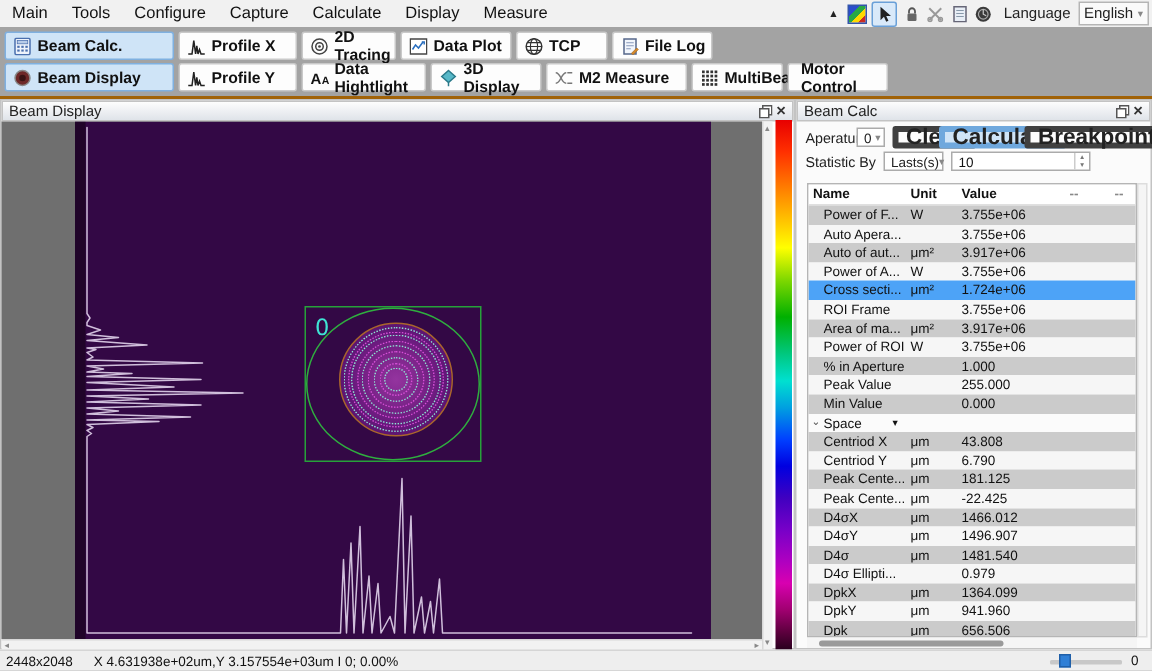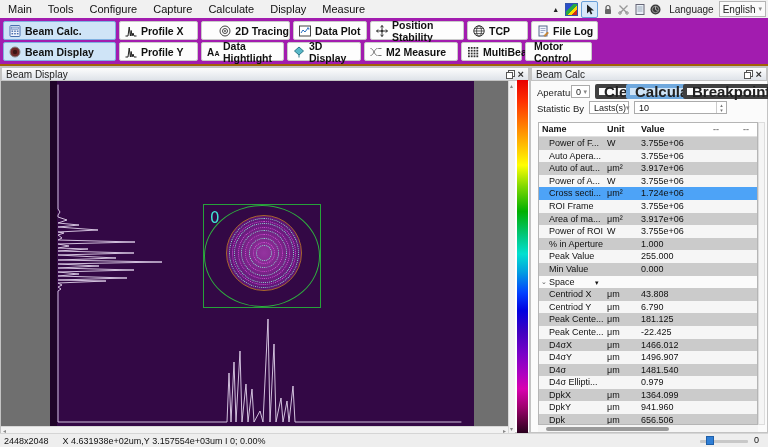--- a/index.html
+++ b/index.html
@@ -10,21 +10,21 @@
   .menu-item{padding:0 8px;font-size:11px;color:#111;line-height:18px;cursor:default;}
   .menubar-right{position:absolute;right:2px;top:1px;height:16px;display:flex;align-items:center;gap:3px;}
   .mini-icon{width:13px;height:13px;display:flex;align-items:center;justify-content:center;}
   .tri-up{font-size:7px;color:#222;line-height:13px;}
   .colormap-chip{width:11px;height:11px;border:1px solid #3355aa;background:linear-gradient(135deg,#2a4ecb 0 32%,#28a845 32% 55%,#ffd900 55% 76%,#cc2b22 76% 100%);}
   .icon-box-active{width:15px;height:15px;border:1px solid #6aa0d8;background:#d9e9f9;display:flex;align-items:center;justify-content:center;border-radius:2px;}
   .lang-label{font-size:10px;color:#222;margin:0 2px 0 4px;}
   .lang-select{height:14px;border:1px solid #b5b5b5;background:#fafafa;font-size:10px;display:flex;align-items:center;padding:0 3px;gap:3px;color:#222;}
   .dd-caret{font-size:7px;color:#888;}
   
-  .toolbar{position:absolute;top:18px;left:0;right:0;height:46px;background:#a21caf;border-bottom:6px solid #a16207;}
+  .toolbar{position:absolute;top:18px;left:0;right:0;height:46px;background:#a3a3a3;border-bottom:6px solid #a16207;}
   .trow{position:absolute;left:3px;display:flex;gap:3px;}
   .trow1{top:3px;} .trow2{top:24px;}
   .tbtn{height:19px;background:#fdfdfd;border:1px solid #c9c9c9;border-radius:2px;display:flex;align-items:center;padding-left:4px;box-sizing:border-box;font-size:10.5px;font-weight:bold;color:#111;cursor:default;}
   .tbtn.active{background:#cfe4f7;border-color:#7fb0e0;}
   .tbtn .ticon{width:14px;height:12px;display:flex;align-items:center;justify-content:center;margin-right:3px;flex:0 0 auto;}
   .tbtn.noicon{justify-content:flex-start;padding-left:8px;}
   
   .panel-title{position:absolute;height:14px;background:linear-gradient(#fdfdfd,#dfe3e9);border:1px solid #c3c3c3;box-sizing:border-box;font-size:10px;color:#222;display:flex;align-items:center;padding:0 4px;}
   .pt-label{flex:1 1 auto;}
   .pt-icons{display:flex;align-items:center;gap:3px;}
@@ -163,49 +163,39 @@
           <span>Beam Calc.</span>
         </div>
         <div class="tbtn" style="width: 79px;">
           <span class="ticon">
             <svg width="12" height="12" viewBox="0 0 12 12">
               <path d="M0.5,11 L3,11 L4.2,2 L5.4,11 L6.2,5.5 L7,11 L8,8 L9,11 L11.5,11" fill="none" stroke="#222" stroke-width="1"></path>
             </svg>
           </span>
           <span>Profile X</span>
         </div>
-        <div class="tbtn" style="width: 89px; justify-content: flex-end;">
+        <div class="tbtn" style="width: 63px; justify-content: flex-end;">
           <span class="ticon">
             <svg width="12" height="12" viewBox="0 0 12 12">
               <circle cx="6" cy="6" r="5" fill="none" stroke="#444"></circle>
               <circle cx="6" cy="6" r="2.5" fill="none" stroke="#444"></circle>
               <circle cx="6" cy="6" r="0.9" fill="#444"></circle>
             </svg>
           </span>
           <span>2D Tracing</span>
         </div>
         <div class="tbtn" style="width: 74px;">
           <span class="ticon">
             <svg width="12" height="12" viewBox="0 0 12 12">
               <rect x="0.5" y="1" width="11" height="10" fill="#fff" stroke="#444"></rect>
               <path d="M2,8 L4,5 L6,7 L9,3" stroke="#2a6fbf" fill="none"></path>
               <path d="M8.2,3 L9.8,3 L9.8,4.6" stroke="#2a6fbf" fill="none"></path>
             </svg>
           </span>
           <span>Data Plot</span>
-        </div>
-        <div class="tbtn" style="width: 94px;">
-          <span class="ticon">
-            <svg width="12" height="12" viewBox="0 0 12 12">
-              <path d="M6,0.5 L6,11.5 M0.5,6 L11.5,6" stroke="#333"></path>
-              <path d="M6,0.5 L4.6,2.3 M6,0.5 L7.4,2.3 M6,11.5 L4.6,9.7 M6,11.5 L7.4,9.7 M0.5,6 L2.3,4.6 M0.5,6 L2.3,7.4 M11.5,6 L9.7,4.6 M11.5,6 L9.7,7.4" stroke="#333" fill="none"></path>
-              <circle cx="6" cy="6" r="1.3" fill="#333"></circle>
-            </svg>
-          </span>
-          <span>Position Stability</span>
         </div>
         <div class="tbtn" style="width: 61px;">
           <span class="ticon">
             <svg width="12" height="12" viewBox="0 0 12 12">
               <circle cx="6" cy="6" r="5.2" fill="none" stroke="#333"></circle>
               <ellipse cx="6" cy="6" rx="2.4" ry="5.2" fill="none" stroke="#333" stroke-width="0.8"></ellipse>
               <path d="M0.8,6 L11.2,6 M1.5,3.4 L10.5,3.4 M1.5,8.6 L10.5,8.6" stroke="#333" stroke-width="0.8"></path>
             </svg>
           </span>
           <span>TCP</span>

